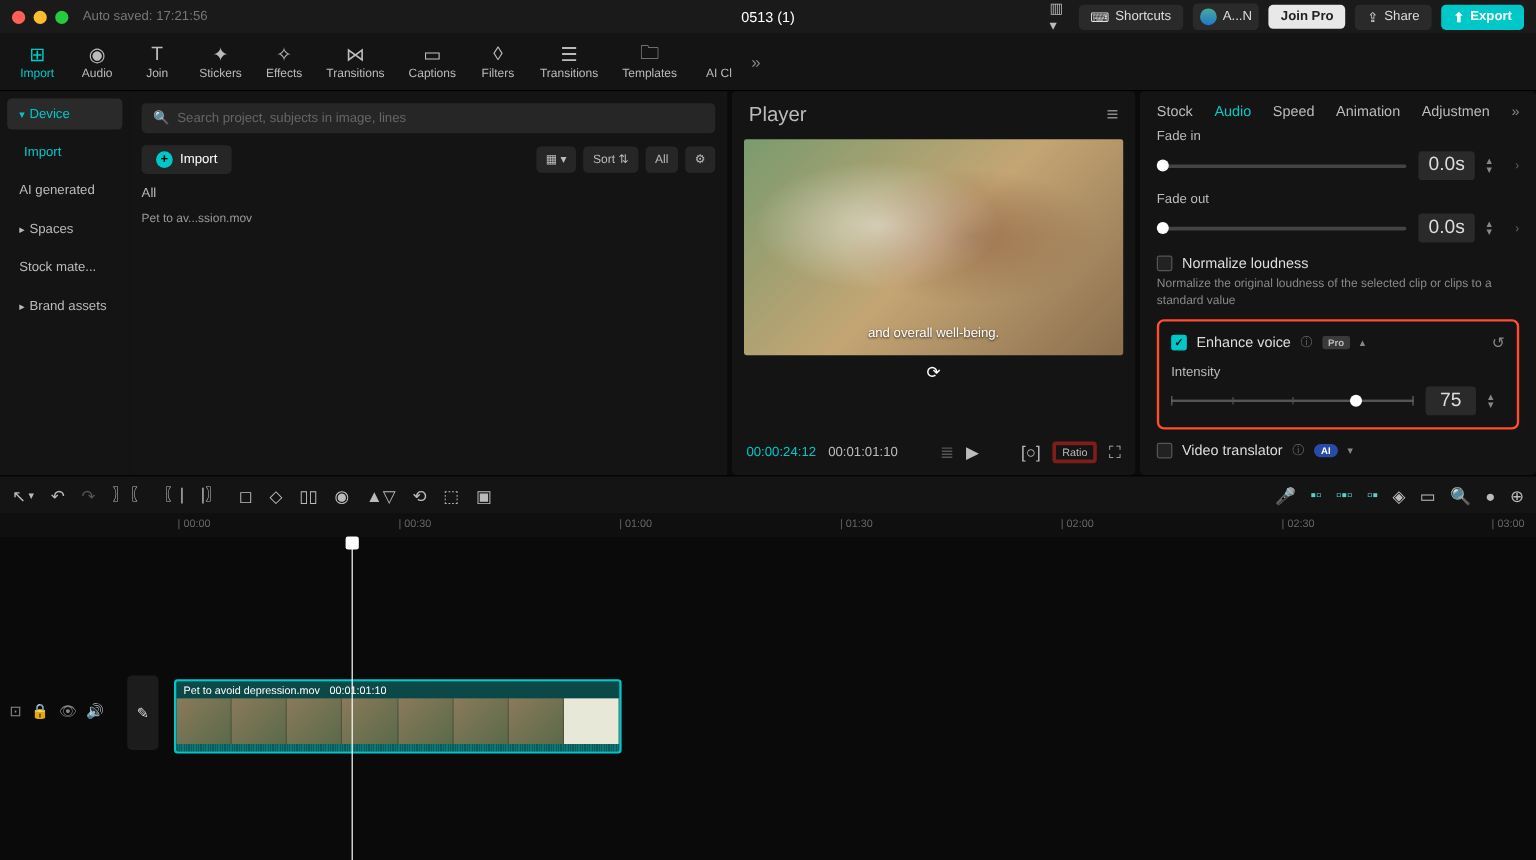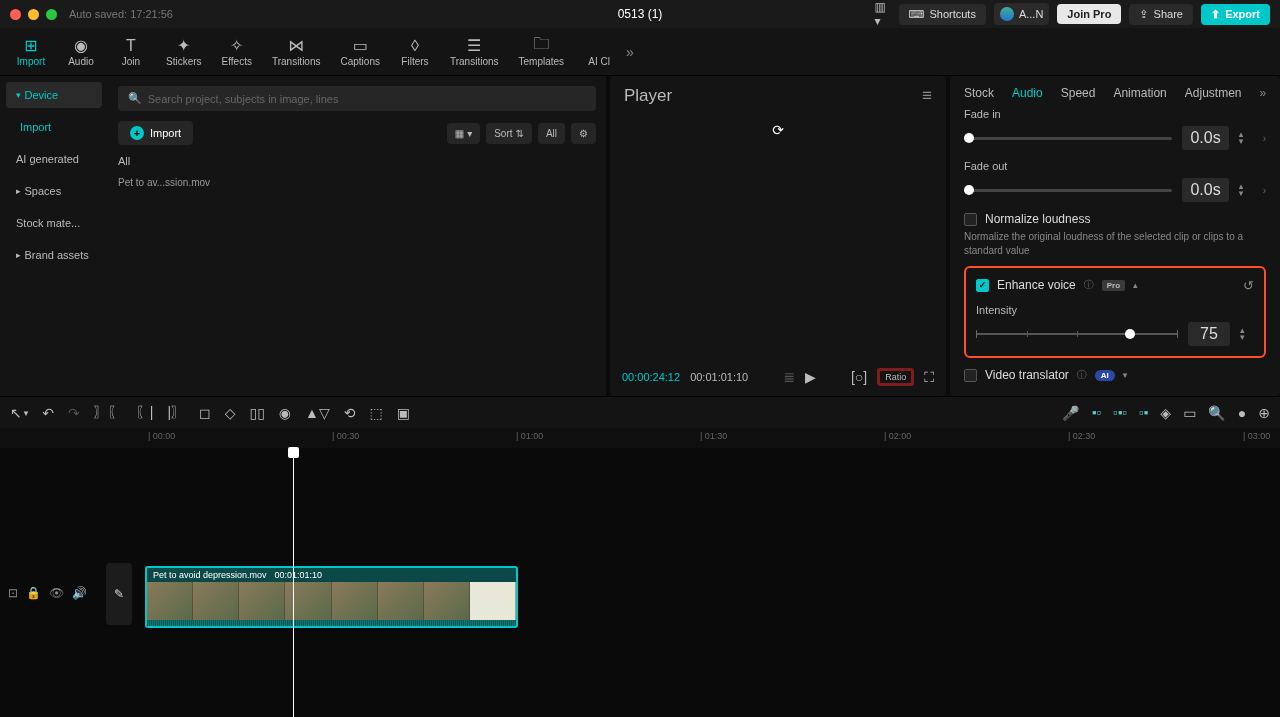--- a/index.html
+++ b/index.html
@@ -237,20 +237,23 @@
     <div class="thumb-card">
       <div class="thumb-name">Pet to av...ssion.mov</div>
     </div>
   </div>
 
   <div class="player">
     <div class="player-header">
       <span>Player</span>
       <span class="hamburger">≡</span>
     </div>
+    <div class="player-video">
+      <span class="caption">and overall well-being.</span>
+    </div>
     <div class="refresh-center"><span>⟳</span></div>
     <div class="player-controls">
       <span class="time-cur">00:00:24:12</span>
       <span class="time-dur">00:01:01:10</span>
       <div class="pc-center">
         <span class="pc-btn" style="color:#555">≣</span>
         <span class="pc-btn">▶</span>
       </div>
       <span class="pc-btn">[○]</span>
       <span class="ratio-btn">Ratio</span>

